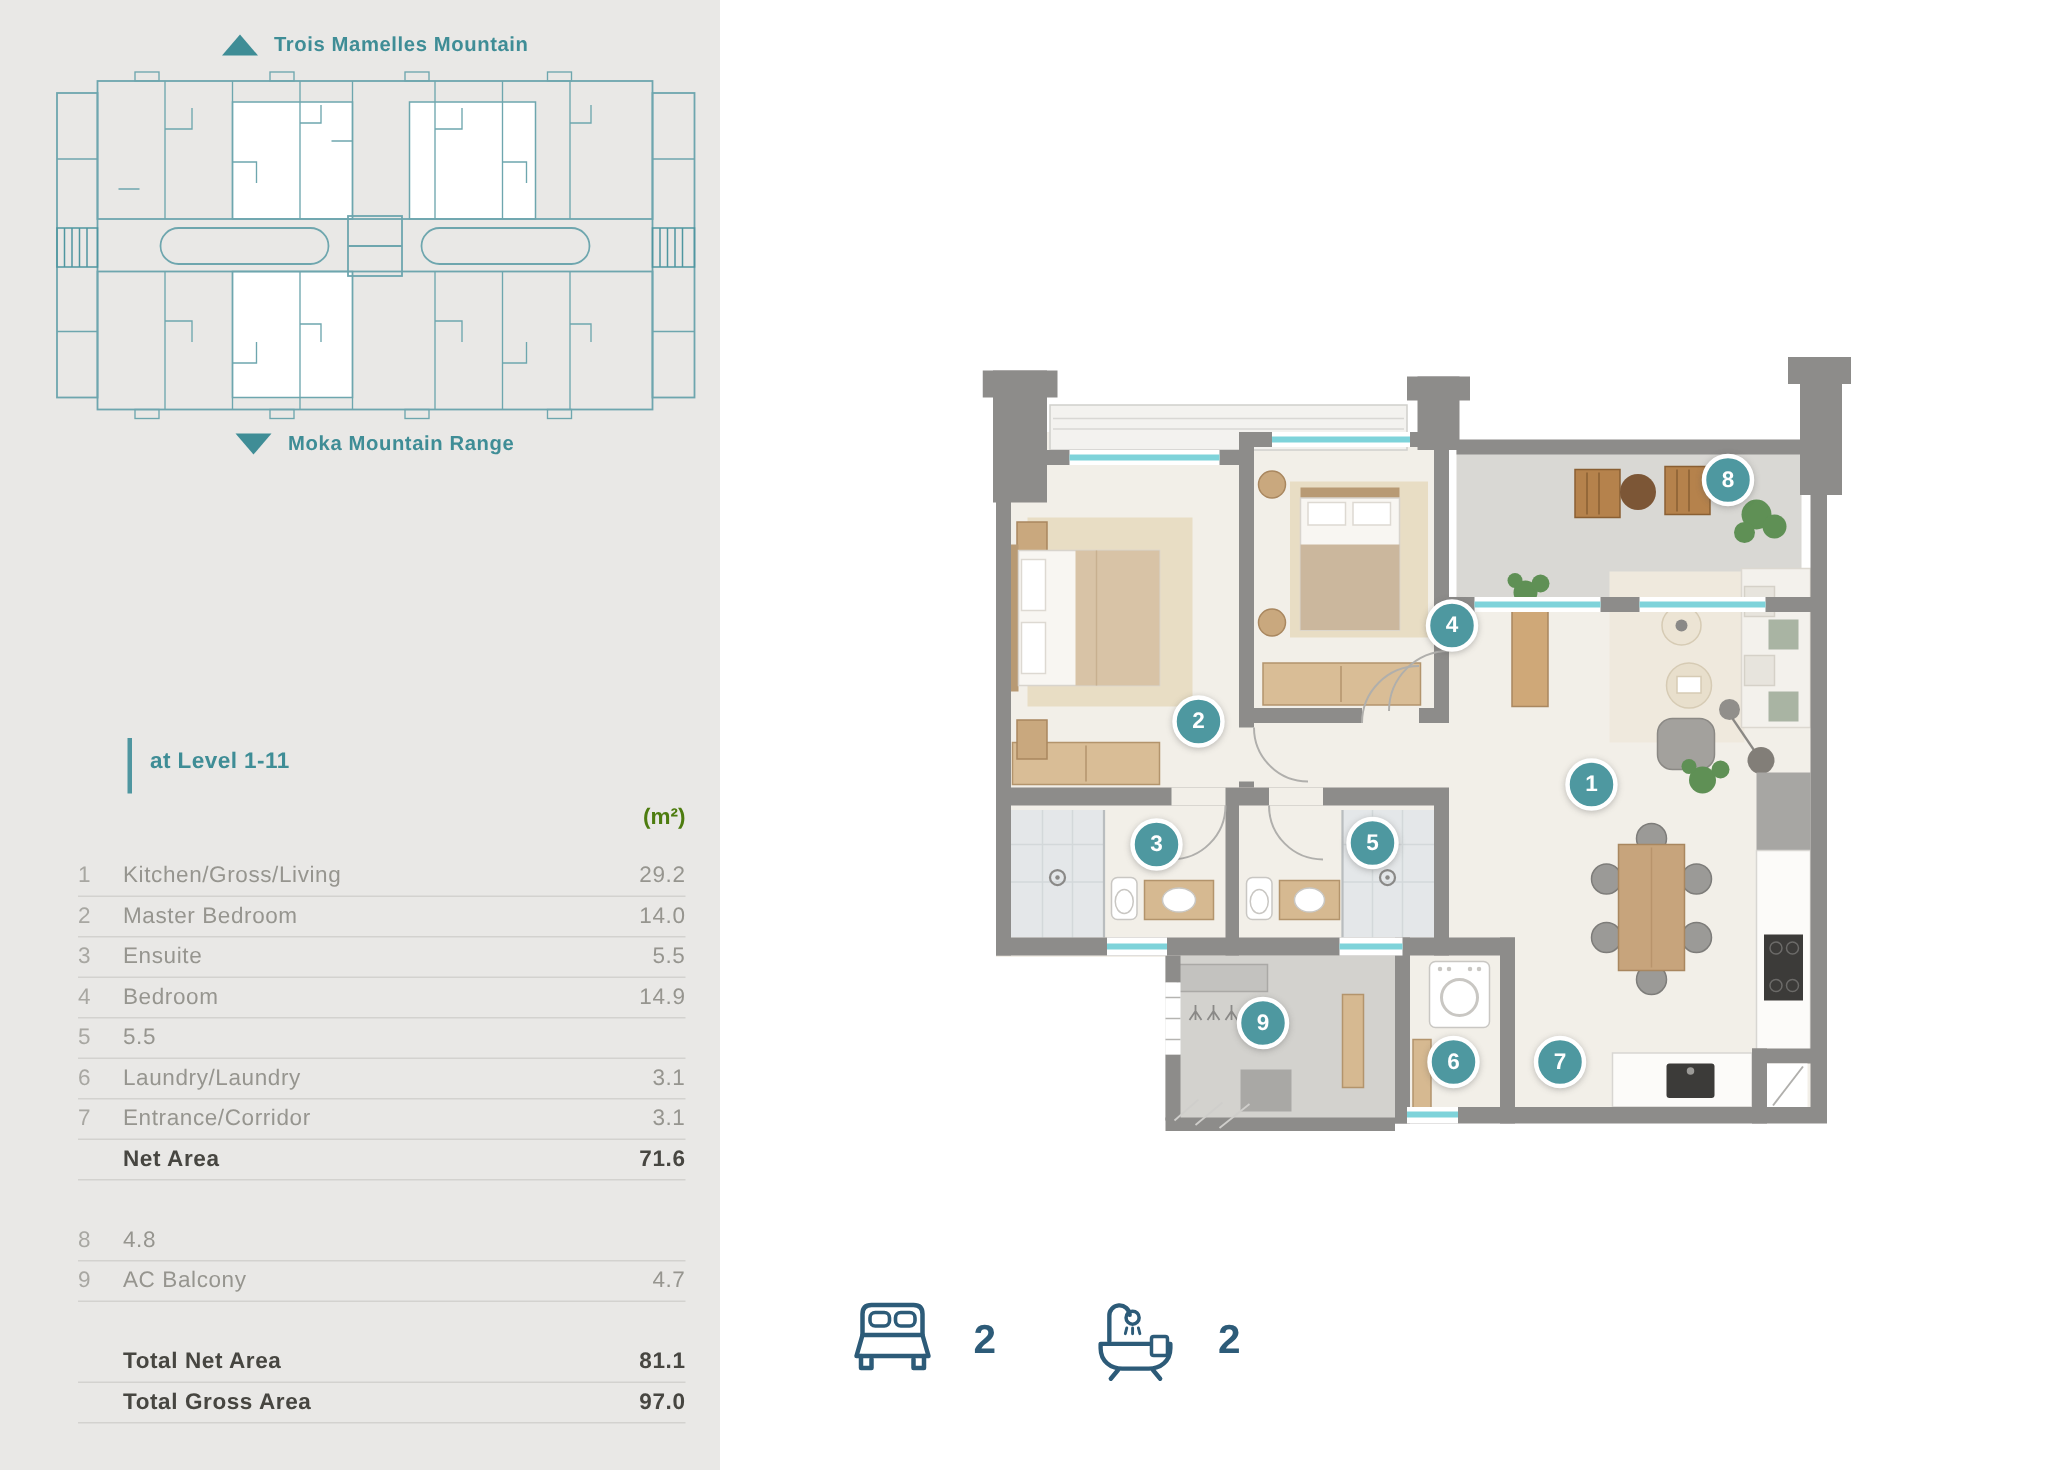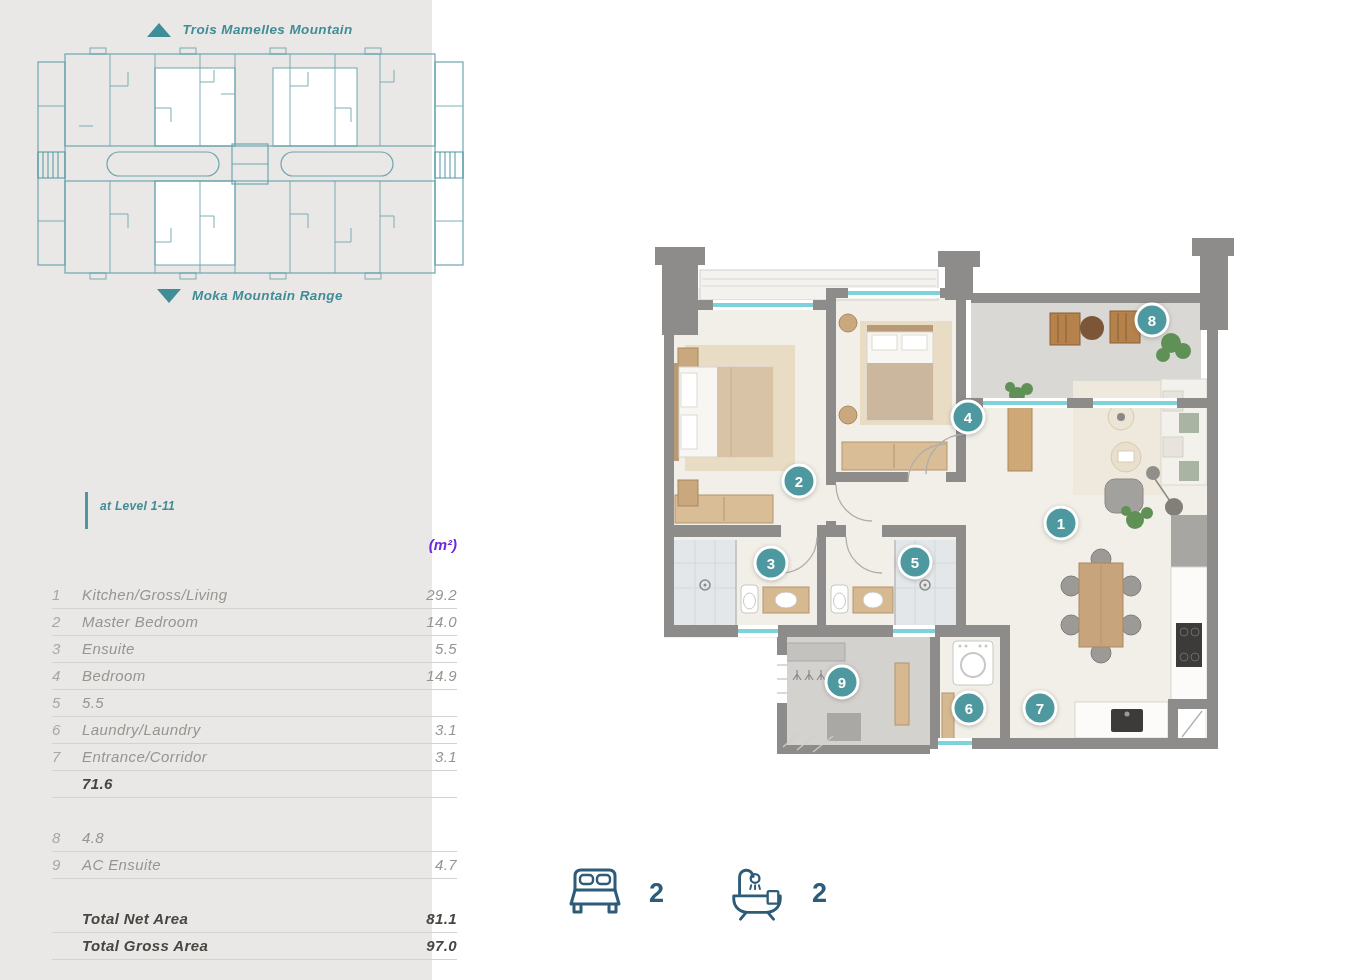--- a/index.html
+++ b/index.html
@@ -1,41 +1,41 @@
 <!DOCTYPE html>
 <html><head>
 <meta charset="utf-8">
 <style>
   html,body{margin:0;padding:0;}
   body{width:1368px;height:980px;position:relative;background:#ffffff;
        font-family:"Liberation Sans", sans-serif;overflow:hidden;}
   .page{position:absolute;left:0;top:0;width:1368px;height:980px;}
 
   
-  .sidebar{position:absolute;left:0;top:0;width:432px;height:980px;background:#e9e8e6;font-style:italic;}
+  .sidebar{position:absolute;left:0;top:0;width:480px;height:980px;background:#e9e8e6;}
   .kp-label{position:absolute;left:35px;width:430px;display:flex;align-items:center;
             justify-content:center;gap:11px;color:#3f8d96;font-weight:bold;
             font-size:13.5px;letter-spacing:.4px;}
   .kp-label.top{top:22px;}
   .kp-label.bottom{top:288px;}
   .tri-up{width:0;height:0;border-left:12px solid transparent;border-right:12px solid transparent;
           border-bottom:14px solid #3f8d96;}
   .tri-down{width:0;height:0;border-left:12px solid transparent;border-right:12px solid transparent;
           border-top:14px solid #3f8d96;}
   .keyplan{position:absolute;left:35px;top:46px;width:430px;height:238px;}
 
   .title{position:absolute;left:48px;top:425px;font-family:"Liberation Serif", serif;
          font-size:36px;font-weight:400;color:#2e576a;letter-spacing:1px;}
-  .level{position:absolute;left:100px;top:499px;color:#3f8d96;font-size:12px;
+  .level{position:absolute;left:100px;top:499px;color:#3f8d96;font-size:15px;
          font-weight:bold;letter-spacing:.3px;}
   .level-bar{position:absolute;left:85px;top:492px;width:3px;height:37px;background:#4f96a0;}
 
   .area-table{position:absolute;left:52px;top:536px;width:405px;}
-  .unit-head{text-align:right;color:#6d28d9;font-weight:bold;font-size:15px;
-             height:22px;margin-bottom:24px;}
+  .unit-head{text-align:right;color:#4d7c0f;font-weight:bold;font-size:15px;
+             height:22px;margin-bottom:13px;}
   .trow{display:flex;align-items:baseline;padding:4px 0 5px 0;
         border-bottom:1px solid #d3d2cf;font-size:15px;letter-spacing:.4px;
         color:#96958f;height:17px;}
   .trow .num{width:30px;color:#a8a7a2;}
   .trow .lbl{flex:1;}
   .trow .val{text-align:left;}
   .trow.dark{color:#474641;font-weight:bold;}
   .trow.dark .num{color:#474641;}
   .tgap{height:27px;}
 
@@ -177,32 +177,33 @@
         <span class="lbl">Laundry/Laundry</span>
         <span class="val">3.1</span>
       </div>
       <div class="trow">
         <span class="num">7</span>
         <span class="lbl">Entrance/Corridor</span>
         <span class="val">3.1</span>
       </div>
       <div class="trow dark">
         <span class="num"></span>
+        <span class="lbl">Net Area</span>
         <span class="val">71.6</span>
       </div>
 
       <div class="tgap"></div>
 
       <div class="trow">
         <span class="num">8</span>
         <span class="val">4.8</span>
       </div>
       <div class="trow">
         <span class="num">9</span>
-        <span class="lbl">AC Ensuite</span>
+        <span class="lbl">AC Balcony</span>
         <span class="val">4.7</span>
       </div>
 
       <div class="tgap"></div>
 
       <div class="trow dark">
         <span class="num"></span>
         <span class="lbl">Total Net Area</span>
         <span class="val">81.1</span>
       </div>

